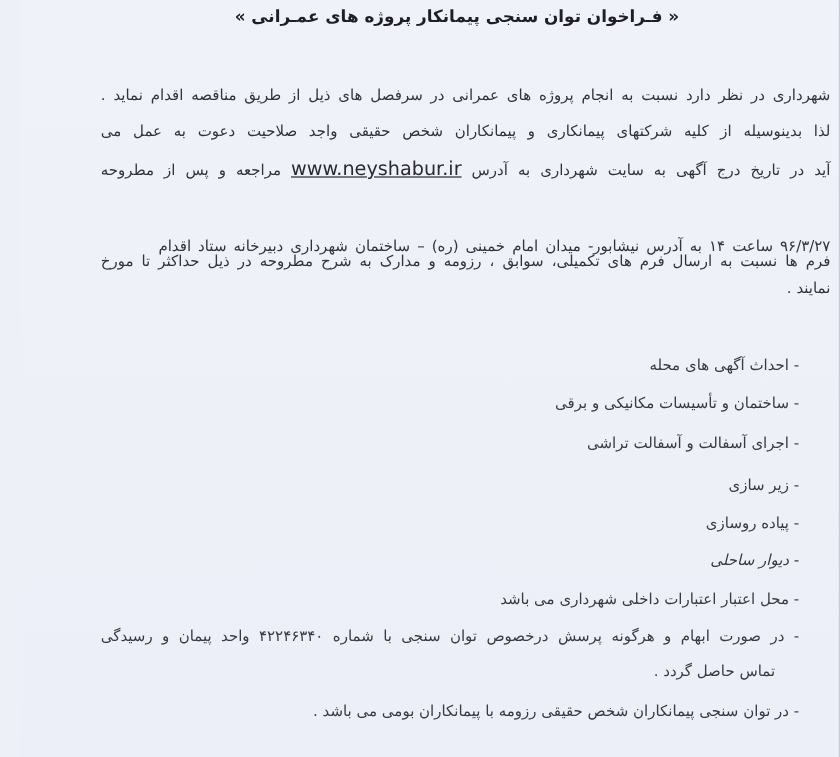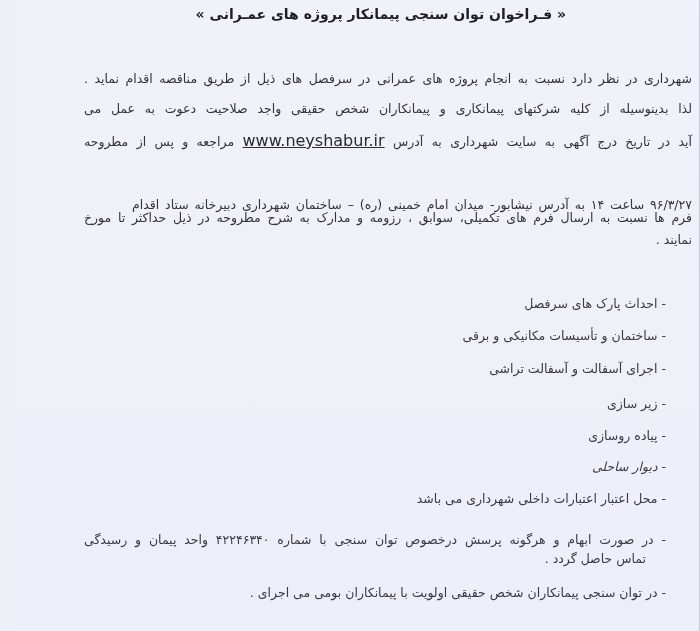--- a/index.html
+++ b/index.html
@@ -90,24 +90,24 @@
   <div class="line full" style="top:101px;">لذا بدینوسیله از کلیه شرکتهای پیمانکاری و پیمانکاران شخص حقیقی واجد صلاحیت دعوت به عمل می</div>
   <div class="line full" style="top:131px;">
     <span>آید در تاریخ درج آگهی به سایت شهرداری به آدرس</span>
     <span class="link">www.neyshabur.ir</span>
     <span>مراجعه و پس از مطروحه</span>
   </div>
   <div class="line full" style="top:164px;margin-top:46px;">فرم ها نسبت به ارسال فرم های تکمیلی، سوابق ، رزومه و مدارک به شرح مطروحه در ذیل حداکثر تا مورخ</div>
   <div class="line full" style="top:197px;margin-left:48px;">۹۶/۳/۲۷ ساعت ۱۴ به آدرس نیشابور- میدان امام خمینی (ره) – ساختمان شهرداری دبیرخانه ستاد اقدام</div>
   <div class="line" style="top:232px;">نمایند .</div>
 
-  <div class="bullet" style="top:296px;">- احداث پارک های سرفصل</div>
+  <div class="bullet" style="top:296px;">- احداث آگهی های محله</div>
   <div class="bullet" style="top:328px;">- ساختمان و تأسیسات مکانیکی و برقی</div>
   <div class="bullet" style="top:361px;margin-left:12px;">- اجرای آسفالت و آسفالت تراشی</div>
   <div class="bullet" style="top:396px;">- زیر سازی</div>
   <div class="bullet" style="top:428px;">- پیاده روسازی</div>
   <div class="bullet" style="top:459px;font-style:italic;">- دیوار ساحلی</div>
 
   <div class="bullet" style="top:491px;">- محل اعتبار اعتبارات داخلی شهرداری می باشد</div>
-  <div class="bullet full" style="top:522px;margin-top:10px;">- در صورت ابهام و هرگونه پرسش درخصوص توان سنجی با شماره ۴۲۲۴۶۳۴۰ واحد پیمان و رسیدگی</div>
+  <div class="bullet full" style="top:522px;">- در صورت ابهام و هرگونه پرسش درخصوص توان سنجی با شماره ۴۲۲۴۶۳۴۰ واحد پیمان و رسیدگی</div>
   <div class="bullet" style="top:551px;right:70px;">تماس حاصل گردد .</div>
-  <div class="bullet" style="top:585px;">- در توان سنجی پیمانکاران شخص حقیقی اولویت با پیمانکاران بومی می اجرای .</div>
+  <div class="bullet" style="top:585px;">- در توان سنجی پیمانکاران شخص حقیقی رزومه با پیمانکاران بومی می باشد .</div>
 </div>
 
 </body></html>

